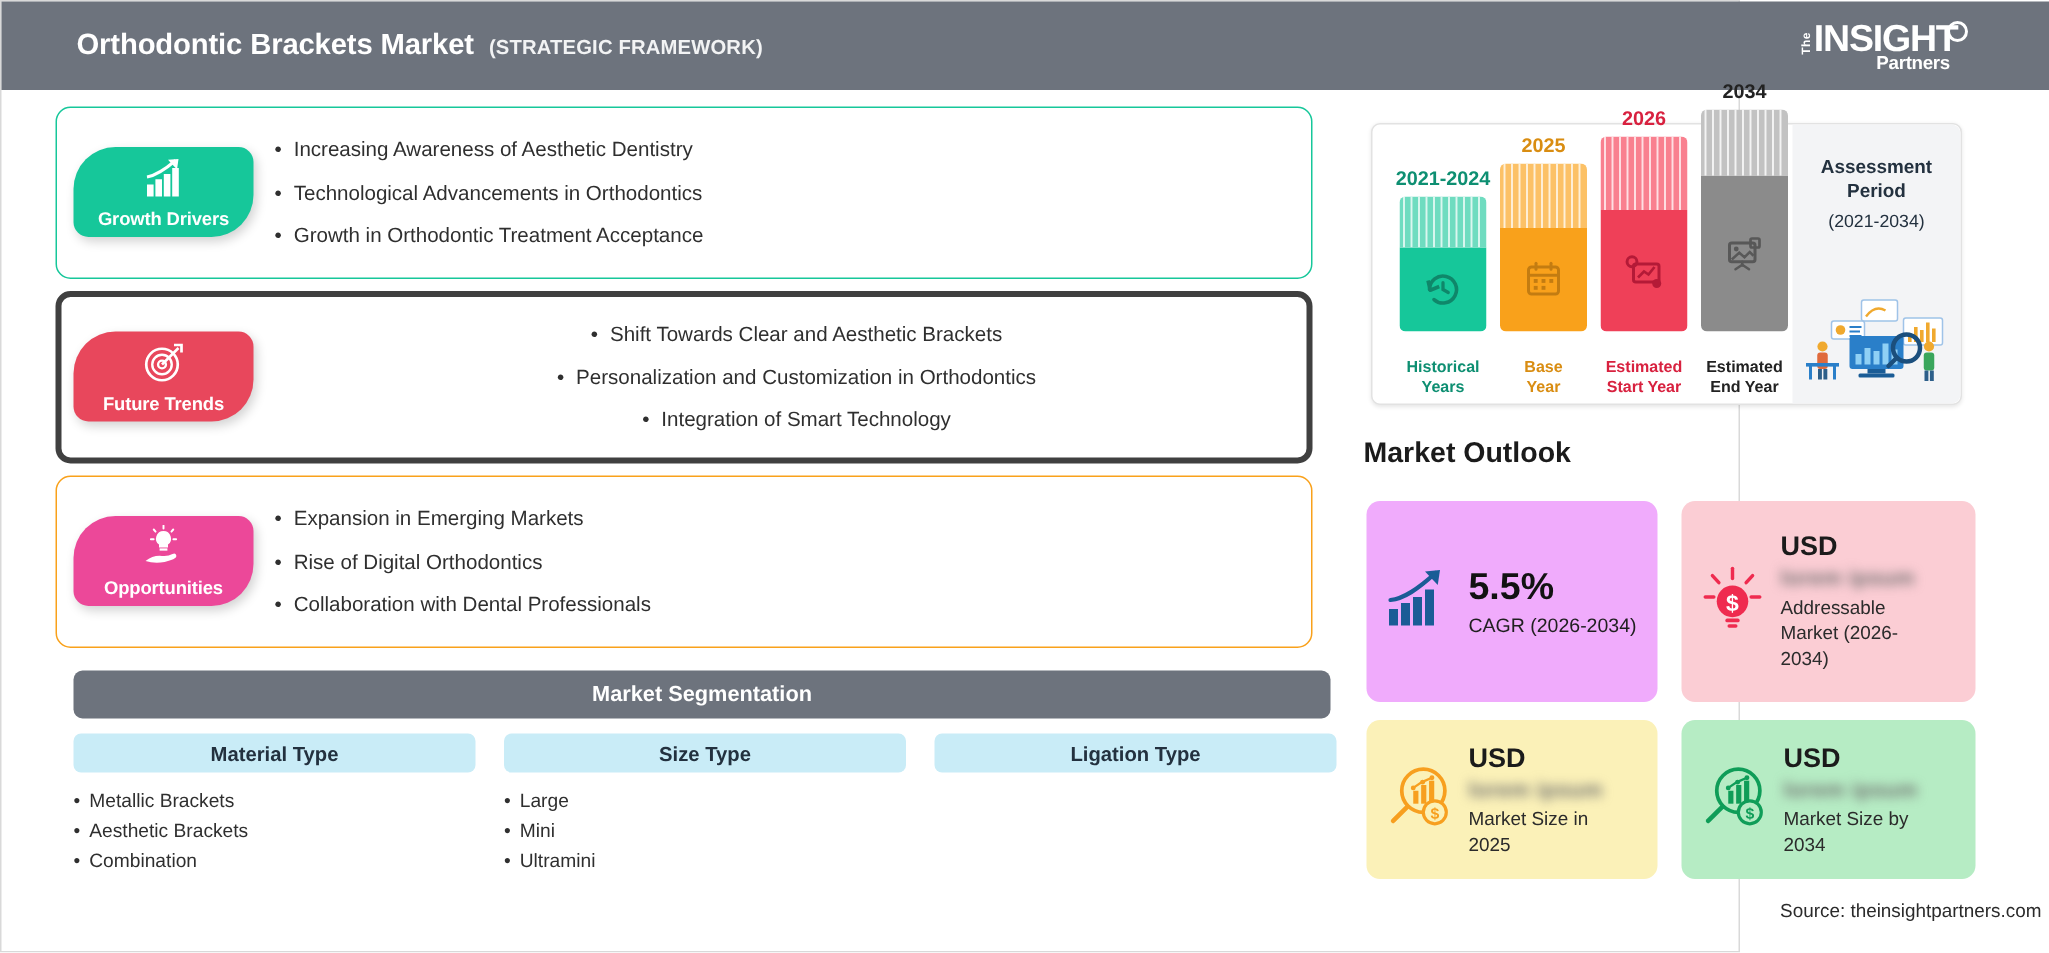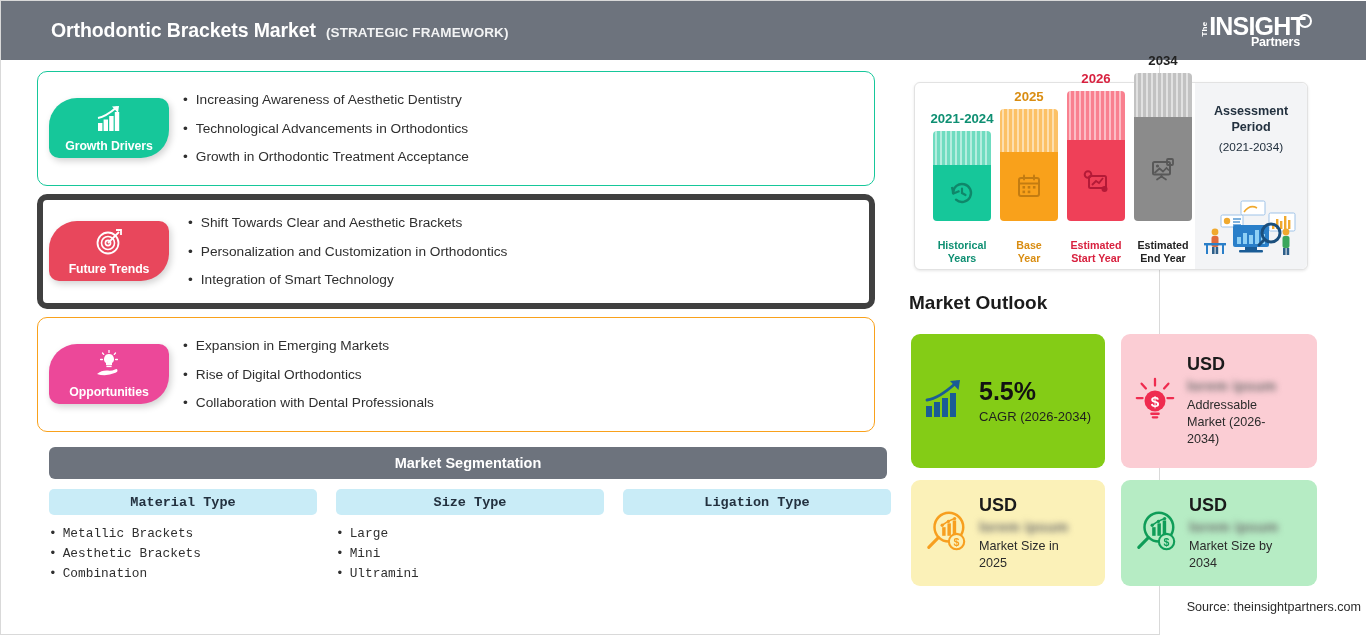--- a/index.html
+++ b/index.html
@@ -57,21 +57,21 @@
   .badge-icon { position:absolute; top:6px; left:50%; transform:translateX(-50%);
                 width:34px; height:30px; }
 
   
   .seg-header {
     position:absolute; left:48px; top:387px; width:838px; height:32px;
     background:#6d737d; border-radius:6px; display:flex; align-items:center;
     justify-content:center; color:#fff; font-size:14.5px; font-weight:bold;
   }
   .seg-cols { position:absolute; left:48px; top:429px; width:838px; }
-  .seg-col { position:absolute; width:268px;font-family:Liberation Mono, monospace; }
+  .seg-col { position:absolute; width:268px; }
   .seg-col-head {
     height:26px; background:#c9ecf7; border-radius:5px;
     display:flex; align-items:center; justify-content:center;
     color:#23313f; font-size:13.5px; font-weight:bold;
   }
   .seg-list { padding-top:9px; }
   .seg-item { font-size:12.8px; color:#2f2f2f; line-height:20px; white-space:nowrap; }
   .seg-item::before { content:"\2022"; margin-right:6px; }
 
   
@@ -157,21 +157,21 @@
           <rect x="11.6" y="15.5" width="4.4" height="11.5" fill="#fff"></rect>
           <rect x="17.2" y="12" width="4.4" height="15" fill="#fff"></rect>
           <rect x="22.8" y="8" width="4.4" height="19" fill="#fff"></rect>
           <path d="M6 14 C12 13, 18 9, 25 3" stroke="#fff" stroke-width="2" fill="none"></path>
           <path d="M20 2.5 L27 2 L26 9 Z" fill="#fff"></path>
         </svg>
       </span>
       <span class="badge-label">Growth Drivers</span>
     </div>
 
-    <div class="factor-box" style="top:134px;width:838px;height:115px;border:6px solid #404040;">
+    <div class="factor-box" style="top:134px;width:838px;height:115px;border:4px solid #404040;text-align:center;">
       <div class="bullets">
         <div class="bullet">Shift Towards Clear and Aesthetic Brackets</div>
         <div class="bullet">Personalization and Customization in Orthodontics</div>
         <div class="bullet">Integration of Smart Technology</div>
       </div>
     </div>
     <div class="badge" style="left:48px;top:161px;background:#e8475c;">
       <span class="badge-icon">
         <svg viewBox="0 0 34 30" width="34" height="30">
           <circle cx="16" cy="16" r="10.5" fill="none" stroke="#fff" stroke-width="1.8"></circle>
@@ -461,21 +461,21 @@
             <rect x="3" y="44" width="22" height="2.4" fill="#2a7fc9"></rect>
             <line x1="6" y1="46" x2="6" y2="55" stroke="#2a7fc9" stroke-width="2"></line>
             <line x1="22" y1="46" x2="22" y2="55" stroke="#2a7fc9" stroke-width="2"></line>
           </svg>
         </div>
       </div>
     </div>
 
     <div class="outlook-title">Market Outlook</div>
 
-    <div class="card" style="left:10px;top:274px;width:194px;height:134px;background:#84cc16;">
+    <div class="card" style="left:10px;top:274px;width:194px;height:134px;background:#f0abfc;">
       <div class="card-inner">
         <span class="card-ico">
           <svg viewBox="0 0 46 42" width="46" height="42">
             <g fill="#1a5c96">
               <rect x="3" y="28" width="6" height="11"></rect>
               <rect x="11" y="24" width="6" height="15"></rect>
               <rect x="19" y="20" width="6" height="19"></rect>
               <rect x="27" y="15" width="6" height="24"></rect>
             </g>
             <path d="M4 22 C13 21, 22 15, 34 4" stroke="#1a5c96" stroke-width="2.8" fill="none" stroke-linecap="round"></path>

